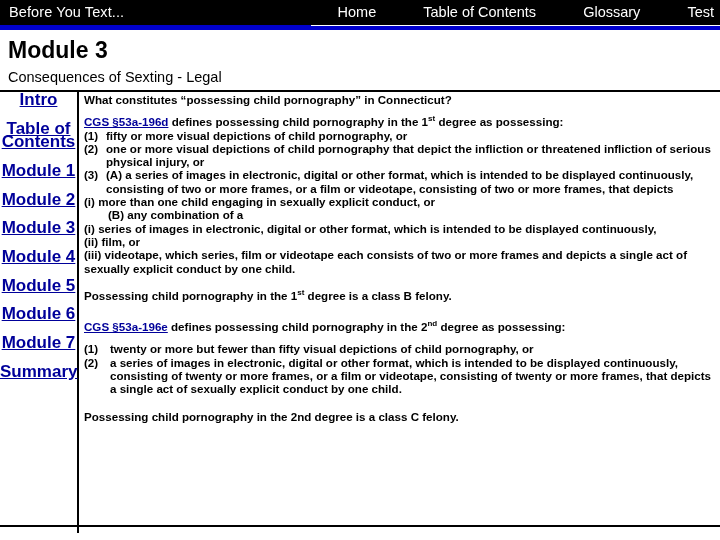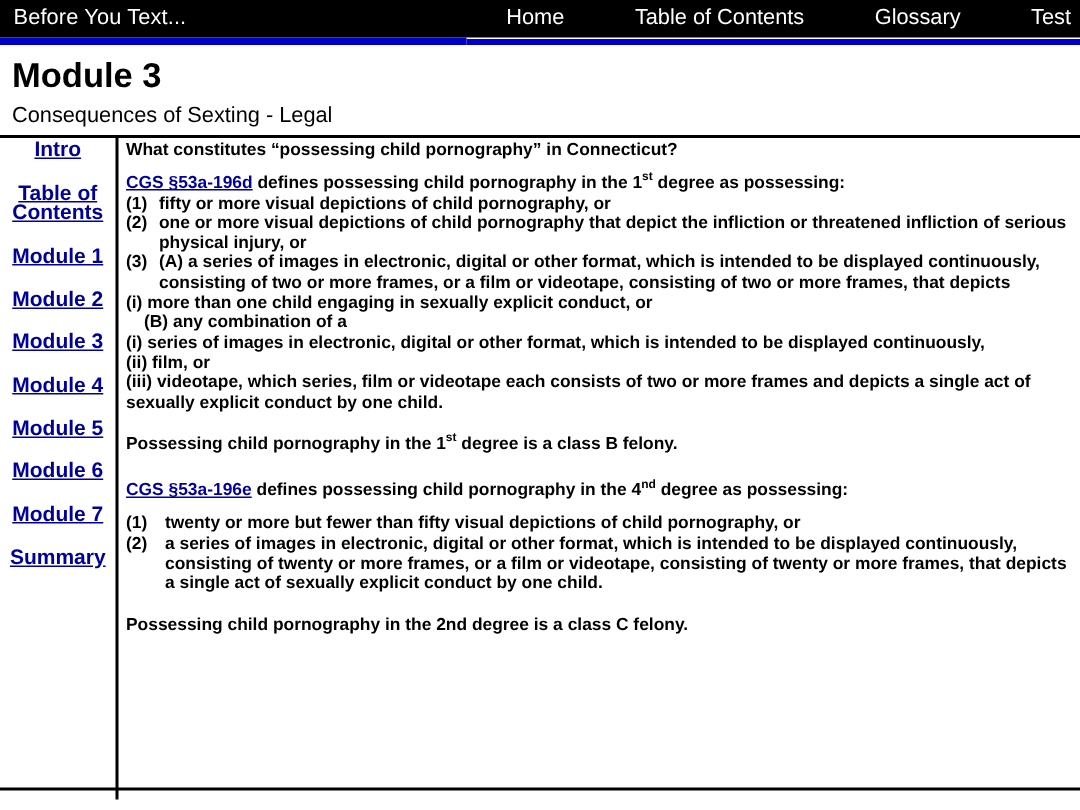--- a/index.html
+++ b/index.html
@@ -98,21 +98,21 @@
   
   #sidebar {
     position: absolute;
     left: 0; top: 93px;
     width: 77px;
   }
   .side-item {
     display: block;
     color: #00009A;
     text-decoration: underline;
-    font-size: 14px;
+    font-size: 17px;
     line-height: 13.5px;
     font-weight: bold;
     text-align: center;
     margin-bottom: 15.2px;
     white-space: normal;
   }
 
   
   #content {
     position: absolute;
@@ -142,21 +142,21 @@
     display: flex;
     align-items: flex-start;
   }
   .mk {
     flex: 0 0 auto;
     width: 22px;
   }
   .mk.wide { width: 26px; }
   .bd { flex: 1 1 auto; }
   .ind2 { }
-  .ind-b { margin-left: 12px; }
+  .ind-b { margin-left: 24px; }
   .spacer-sm { height: 9px; }
   .spacer-md { height: 14px; }
 </style>
 </head>
 <body>
 
 <div id="topbar"></div>
 
 <div id="brand">Before You Text...</div>
 
@@ -216,21 +216,21 @@
   <div class="ind2">(i) series of images in electronic, digital or other format, which is intended to be displayed continuously,</div>
   <div class="ind2">(ii) film, or</div>
   <div class="ind2">(iii) videotape, which series, film or videotape each consists of two or more frames and depicts a single act of sexually explicit conduct by one child.</div>
 
   <div class="spacer-md"></div>
 
   <div class="p"><span>Possessing child pornography in the 1</span><sup>st</sup><span> degree is a class B felony.</span></div>
 
   <div class="spacer-sm"></div>
 
-  <div class="p"><a class="cgs-link" href="#">CGS §53a-196e</a><span> defines possessing child pornography in the 4</span><sup>nd</sup><span>  degree as possessing:</span></div>
+  <div class="p"><a class="cgs-link" href="#">CGS §53a-196e</a><span> defines possessing child pornography in the 2</span><sup>nd</sup><span>  degree as possessing:</span></div>
 
   <div class="row">
     <div class="mk wide">(1)</div>
     <div class="bd">twenty or more but fewer than fifty visual depictions of child pornography, or</div>
   </div>
 
   <div class="row">
     <div class="mk wide">(2)</div>
     <div class="bd">a series of images in electronic, digital or other format, which is intended to be displayed continuously, consisting of twenty or more frames, or a film or videotape, consisting of twenty or more frames, that depicts a single act of sexually explicit conduct by one child.</div>
   </div>

